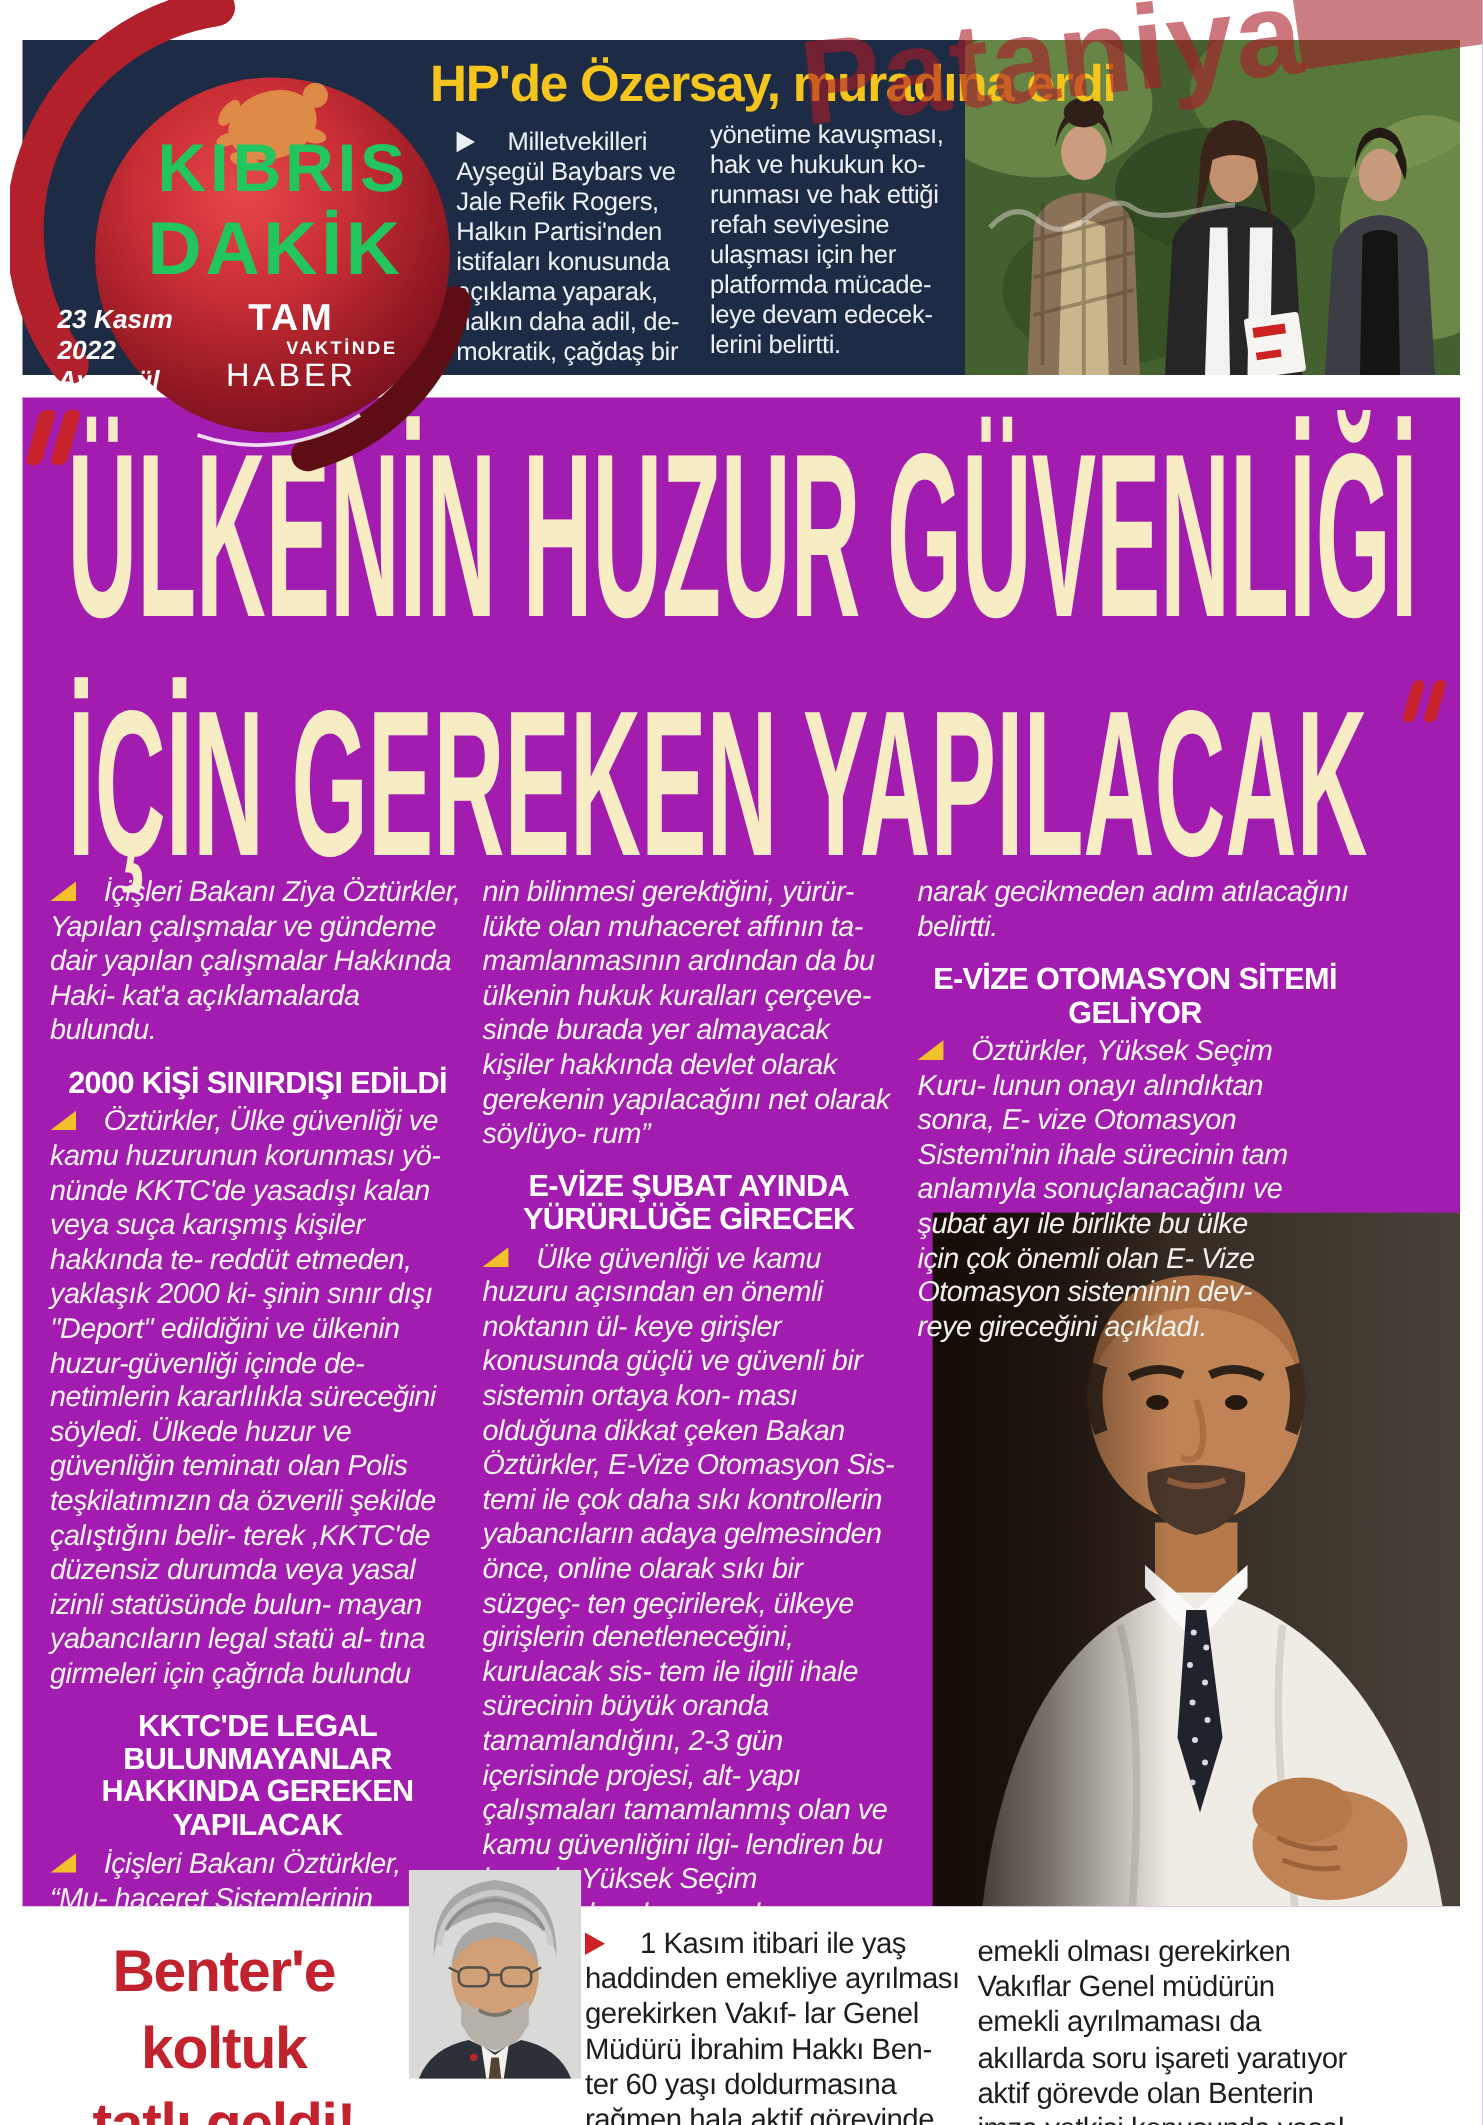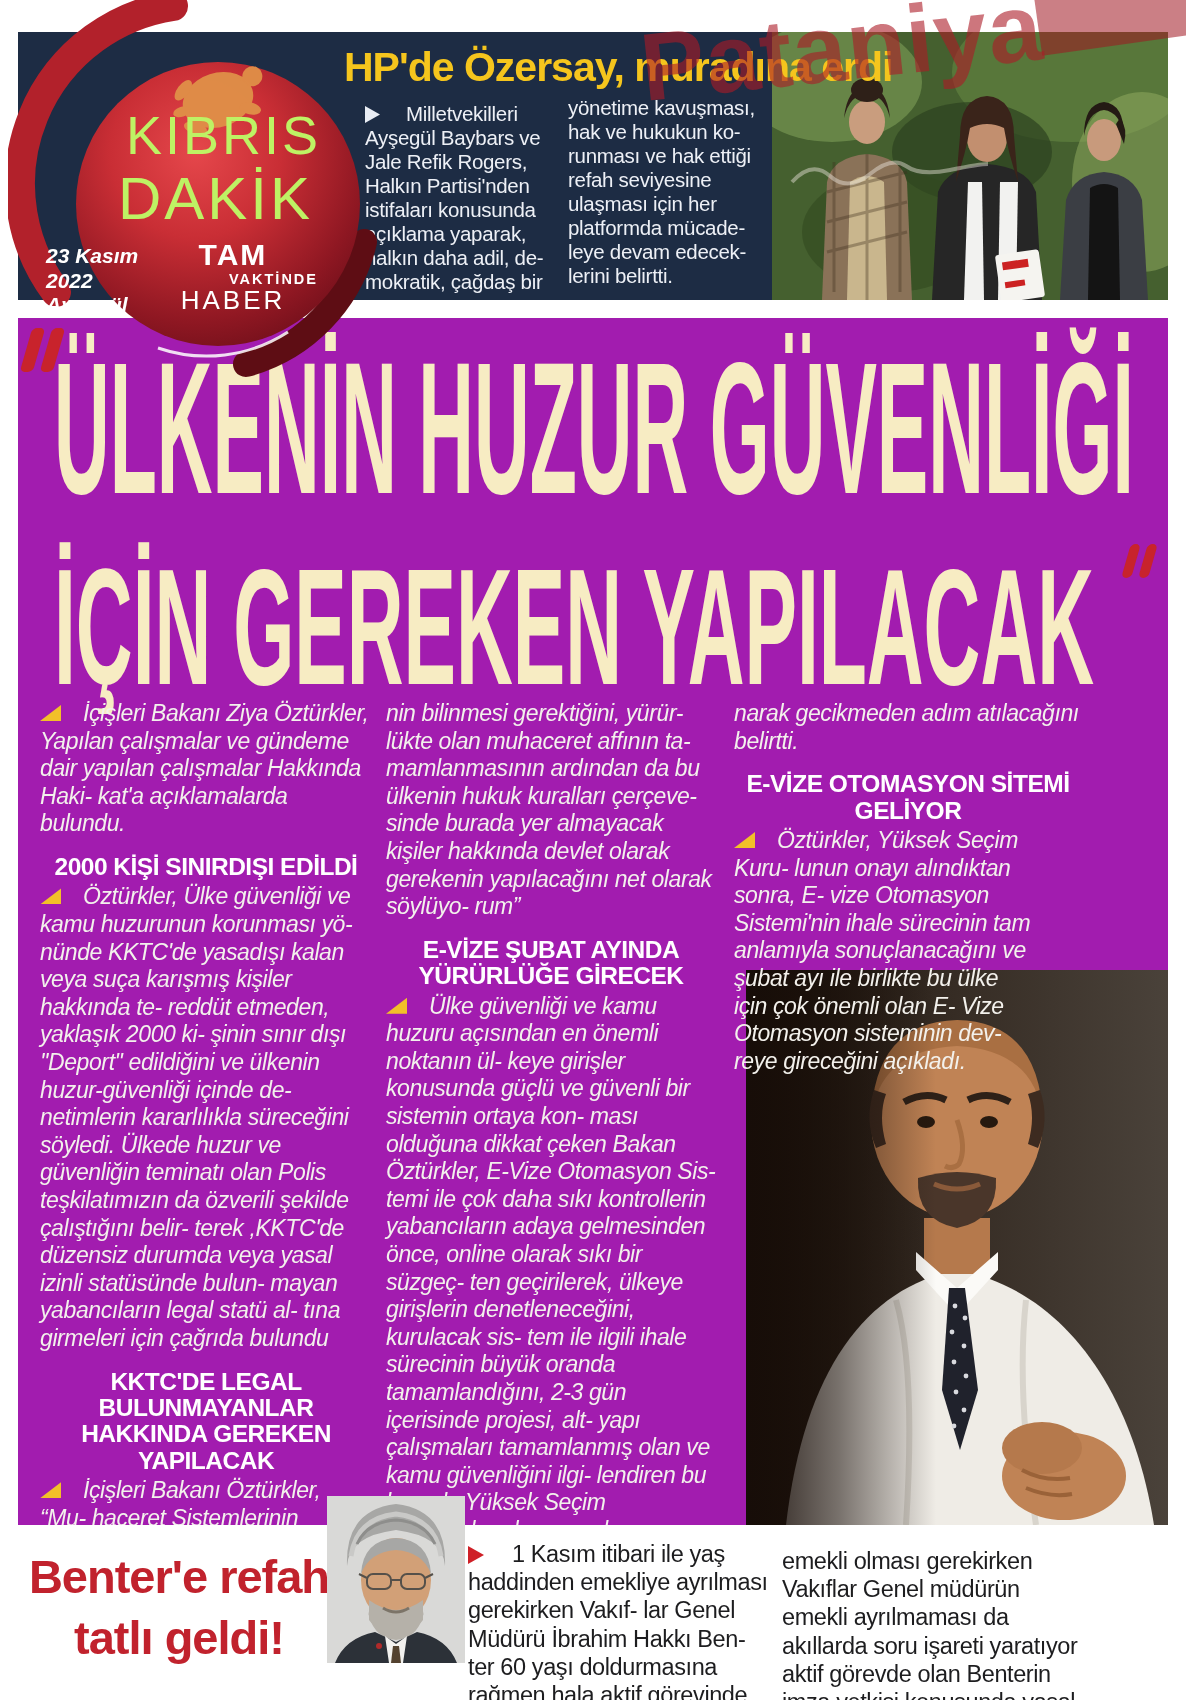--- a/index.html
+++ b/index.html
@@ -14,21 +14,21 @@
     position:absolute;left:326px;top:12px;width:520px;color:#f5c51d;
     font-size:41px;font-weight:bold;letter-spacing:-1px;white-space:nowrap;z-index:2;
   }
   .ts-col{position:absolute;color:#edf0f6;font-size:20.5px;line-height:1.17;letter-spacing:-0.3px;z-index:2;}
   .ts-col1{left:347px;top:70px;width:196px;}
   .ts-col2{left:550px;top:64px;width:202px;}
   .tri-right-white{display:inline-block;width:15px;height:17px;background:#e9edf4;
     clip-path:polygon(0 0,0 100%,100% 50%);margin-right:26px;transform:translateY(2px);}
   
   .logo-wrap{position:absolute;left:-10px;top:-40px;width:400px;height:420px;z-index:3;}
-  .logo-title{position:absolute;color:#bef264;font-weight:normal;letter-spacing:3px;z-index:4;}
+  .logo-title{position:absolute;color:#22c55e;font-weight:bold;letter-spacing:3px;z-index:4;}
   .logo-title1{left:118px;top:112px;font-size:54px;}
   .logo-title2{left:110px;top:172px;font-size:60px;}
   .logo-tag{position:absolute;left:140px;top:248px;width:170px;text-align:center;color:#fff;z-index:4;line-height:1;}
   .logo-tag .t1{font-size:30px;font-weight:bold;letter-spacing:2px;}
   .logo-tag .t2{font-size:14.5px;font-weight:bold;letter-spacing:2px;margin-top:2px;text-align:right;}
   .logo-tag .t3{font-size:26px;font-weight:normal;letter-spacing:3px;}
   .date-block{position:absolute;left:28px;top:212px;color:#fff;font-weight:bold;font-style:italic;
     font-size:21px;line-height:1.17;z-index:4;}
   
   .watermark{position:absolute;left:640px;top:-8px;z-index:6;font-weight:bold;font-size:96px;
@@ -241,21 +241,21 @@
     </div>
 
     <div class="story-col col3">
       <p><span>narak gecikmeden adım atılacağını belirtti.</span></p>
       <h3>E-VİZE OTOMASYON SİTEMİ GELİYOR</h3>
       <p class="narrow"><span class="tri-yellow"></span><span>Öztürkler, Yüksek Seçim Kuru- lunun onayı alındıktan sonra, E- vize Otomasyon Sistemi'nin ihale sürecinin tam anlamıyla sonuçlanacağını ve şubat ayı ile birlikte bu ülke için çok önemli olan E- Vize Otomasyon sisteminin dev- reye gireceğini açıkladı.</span></p>
     </div>
   </div>
 
   <div class="bottom-headline">
-    <div>Benter'e refah</div>
+    <div>Benter'e koltuk</div>
     <div>tatlı geldi!</div>
   </div>
 
   <svg class="benter-photo" viewBox="0 0 138 167" preserveAspectRatio="none">
     <rect width="138" height="167" fill="#d9d9d7"></rect>
     <path d="M20 70 Q18 14 69 8 Q120 14 118 70 Q116 40 69 34 Q22 40 20 70 Z" fill="#a7a7a5"></path>
     <path d="M24 60 Q30 22 69 18 Q108 22 114 60" stroke="#c9c9c7" stroke-width="5" fill="none"></path>
     <path d="M30 48 Q40 26 69 24 Q98 26 108 48" stroke="#8e8e8c" stroke-width="3" fill="none"></path>
     <ellipse cx="69" cy="84" rx="35" ry="42" fill="#d2a077"></ellipse>
     <path d="M34 78 Q36 44 69 42 Q102 44 104 78 Q96 56 69 54 Q42 56 34 78 Z" fill="#a7a7a5"></path>

